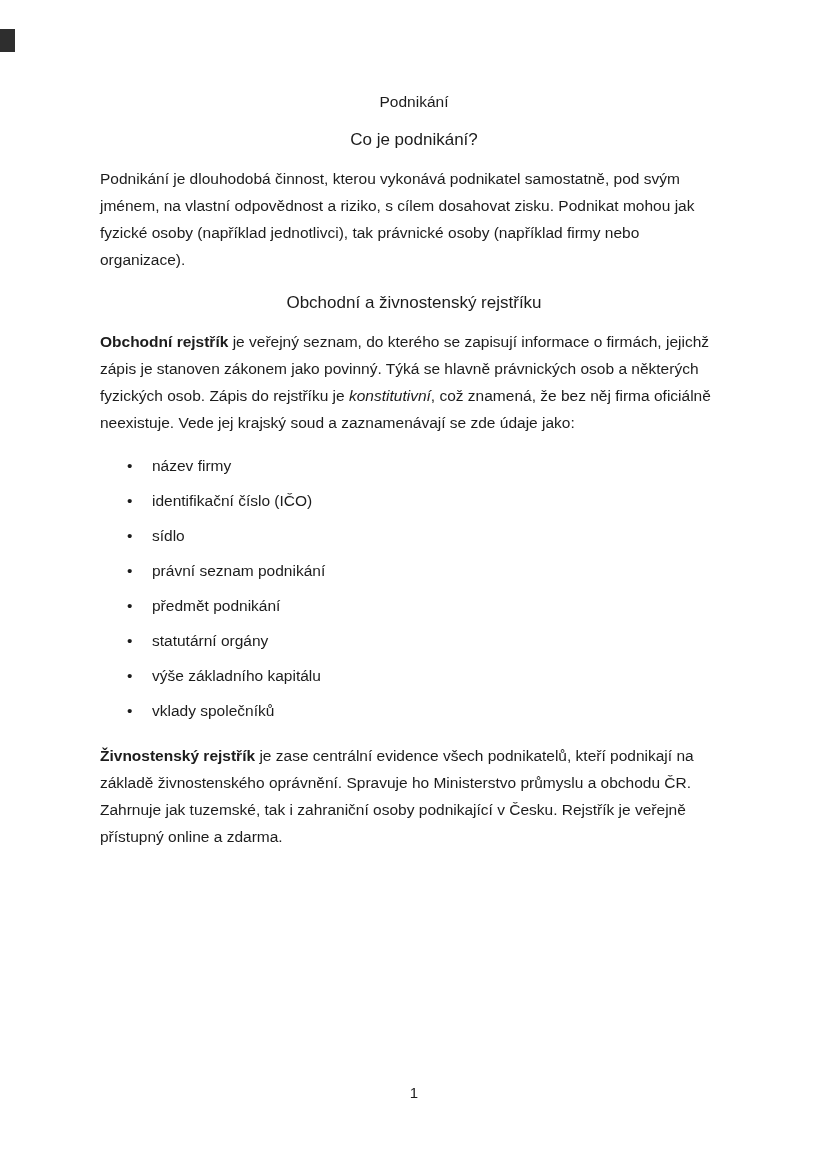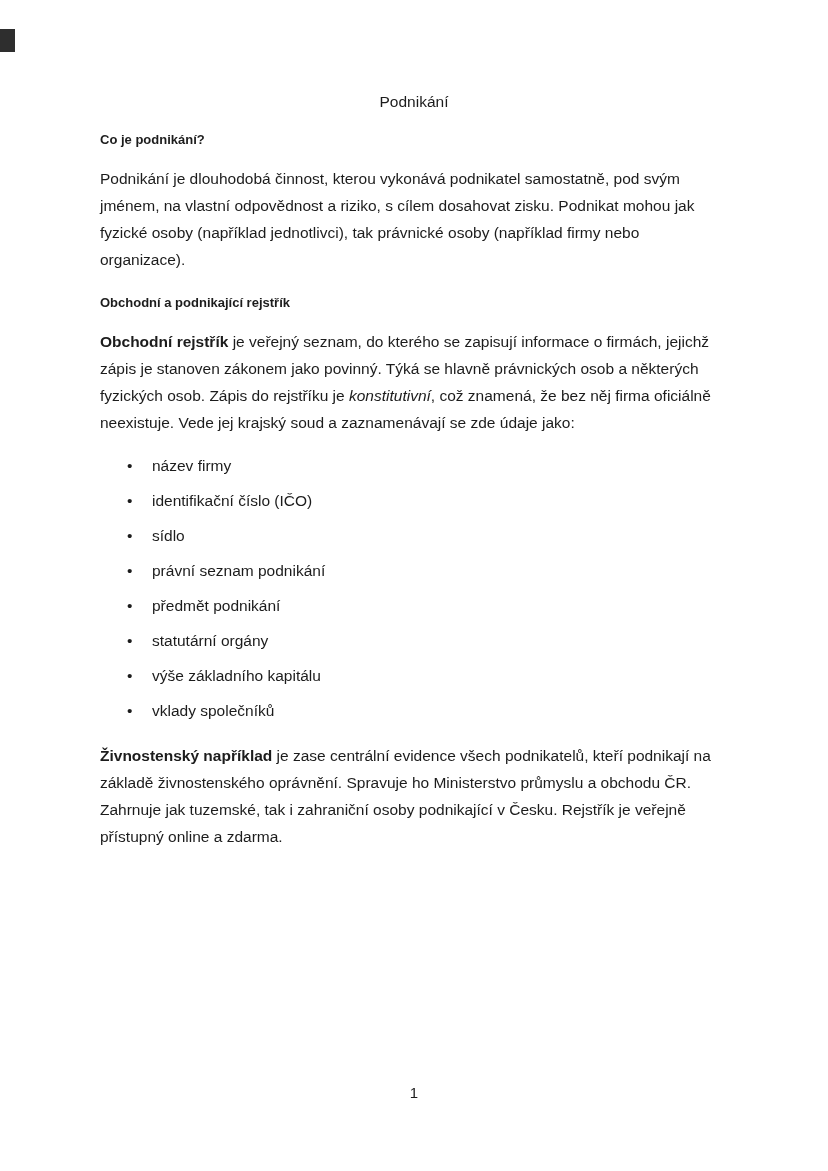--- a/index.html
+++ b/index.html
@@ -35,23 +35,24 @@
     width: 628px;
     font-size: 15.5px;
     line-height: 27px;
   }
   .doc-title {
     text-align: center;
     font-weight: normal;
     margin: 0 0 11px 0;
   }
   .heading {
-    font-weight: bold;
-    font-size: 13px;
+    font-weight: normal;
+    font-size: 17px;
     margin: 0 0 12px 0;
+    text-align: center;
   }
   .para {
     margin: 0 0 16px 0;
   }
   .para-last {
     margin: 0;
   }
   ul.bullets {
     margin: 2px 0 18px 0;
     padding: 0 0 0 52px;
@@ -88,34 +89,34 @@
 
   <div class="content">
 
     <div class="doc-title">Podnikání</div>
 
     <div class="heading">Co je podnikání?</div>
 
     <p class="para">Podnikání je dlouhodobá činnost, kterou vykonává podnikatel samostatně, pod svým jménem, na vlastní odpovědnost a riziko, s cílem dosahovat zisku. Podnikat mohou jak fyzické osoby (například jednotlivci), tak právnické osoby (například firmy nebo organizace).</p>
 
 
-    <div class="heading">Obchodní a podnikající rejstřík</div>
+    <div class="heading">Obchodní a živnostenský rejstříku</div>
 
     <p class="para"><strong>Obchodní rejstřík</strong><span> je veřejný seznam, do kterého se zapisují informace o firmách, jejichž zápis je stanoven zákonem jako povinný. Týká se hlavně právnických osob a některých fyzických osob. Zápis do rejstříku je </span><em>konstitutivní</em><span>, což znamená, že bez něj firma oficiálně neexistuje. Vede jej krajský soud a zaznamenávají se zde údaje jako:</span></p>
 
     <ul class="bullets">
       <li>název firmy</li>
       <li>identifikační číslo (IČO)</li>
       <li>sídlo</li>
       <li>právní seznam podnikání</li>
       <li>předmět podnikání</li>
       <li>statutární orgány</li>
       <li>výše základního kapitálu</li>
       <li>vklady společníků</li>
     </ul>
 
-    <p class="para para-last"><strong>Živnostenský například</strong><span> je zase centrální evidence všech podnikatelů, kteří podnikají na základě živnostenského oprávnění. Spravuje ho Ministerstvo průmyslu a obchodu ČR. Zahrnuje jak tuzemské, tak i zahraniční osoby podnikající v Česku. Rejstřík je veřejně přístupný online a zdarma.</span></p>
+    <p class="para para-last"><strong>Živnostenský rejstřík</strong><span> je zase centrální evidence všech podnikatelů, kteří podnikají na základě živnostenského oprávnění. Spravuje ho Ministerstvo průmyslu a obchodu ČR. Zahrnuje jak tuzemské, tak i zahraniční osoby podnikající v Česku. Rejstřík je veřejně přístupný online a zdarma.</span></p>
 
   </div>
 
   <div class="page-number">1</div>
 
 </div>
 
 </body></html>

